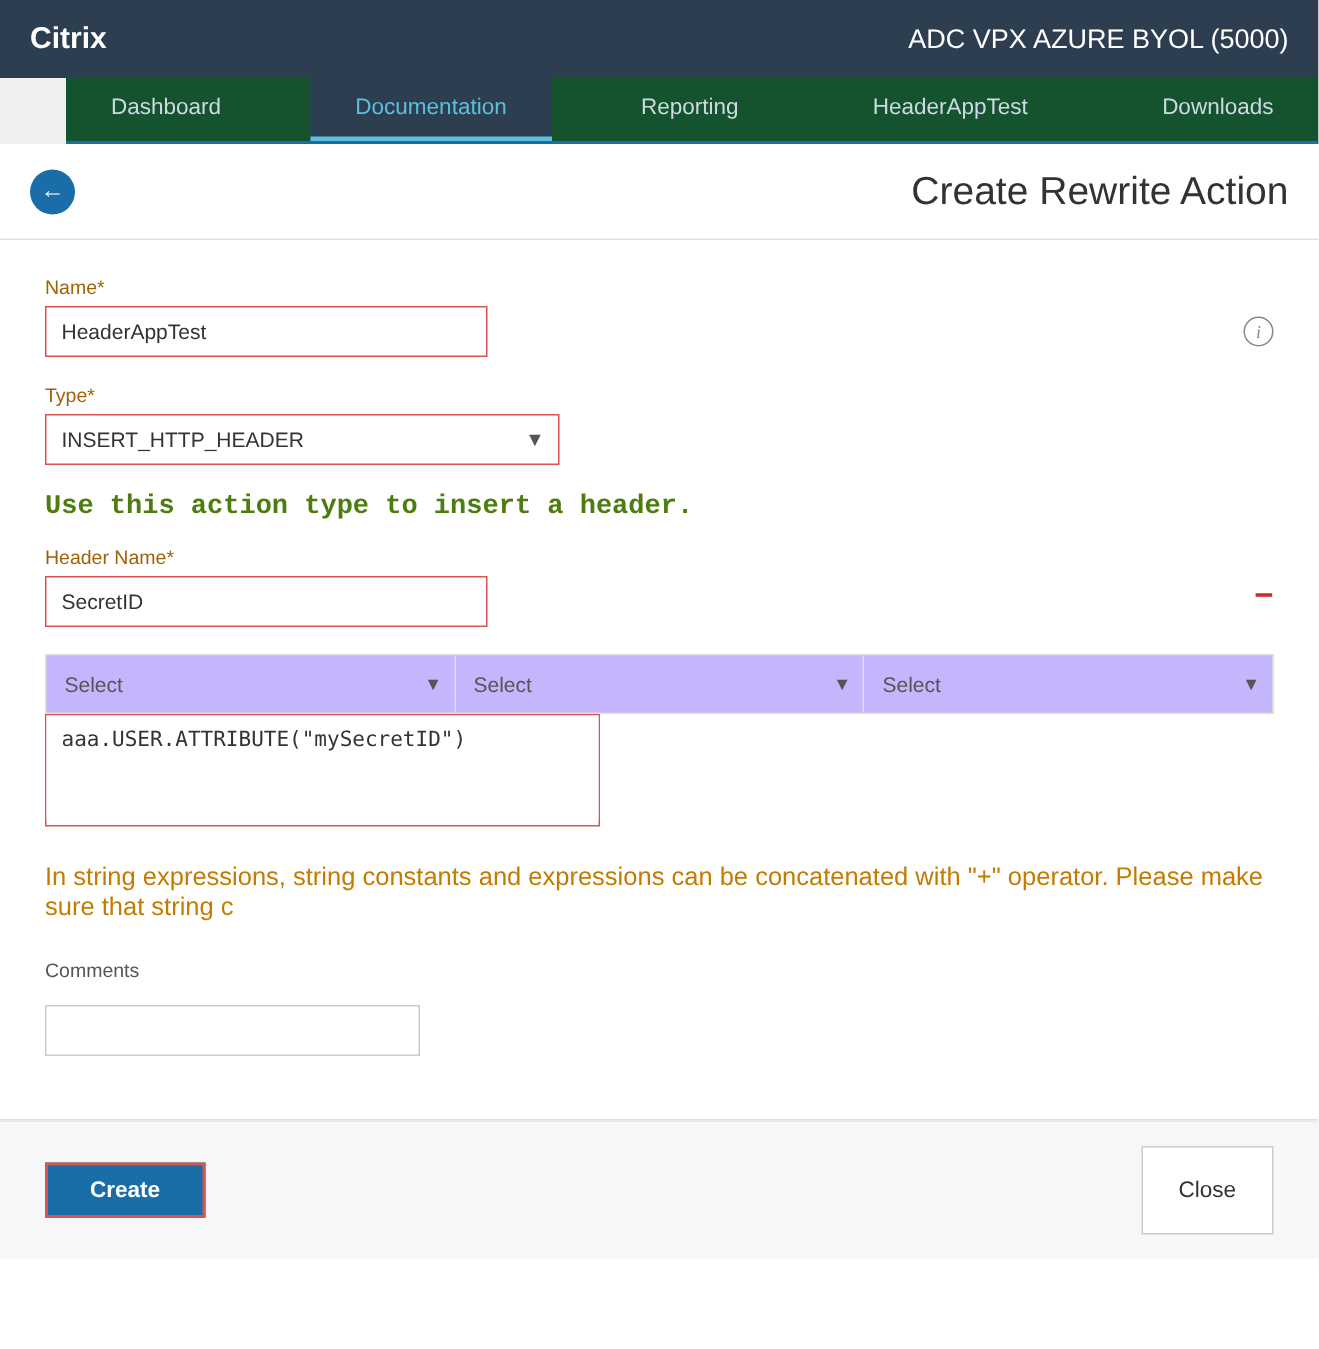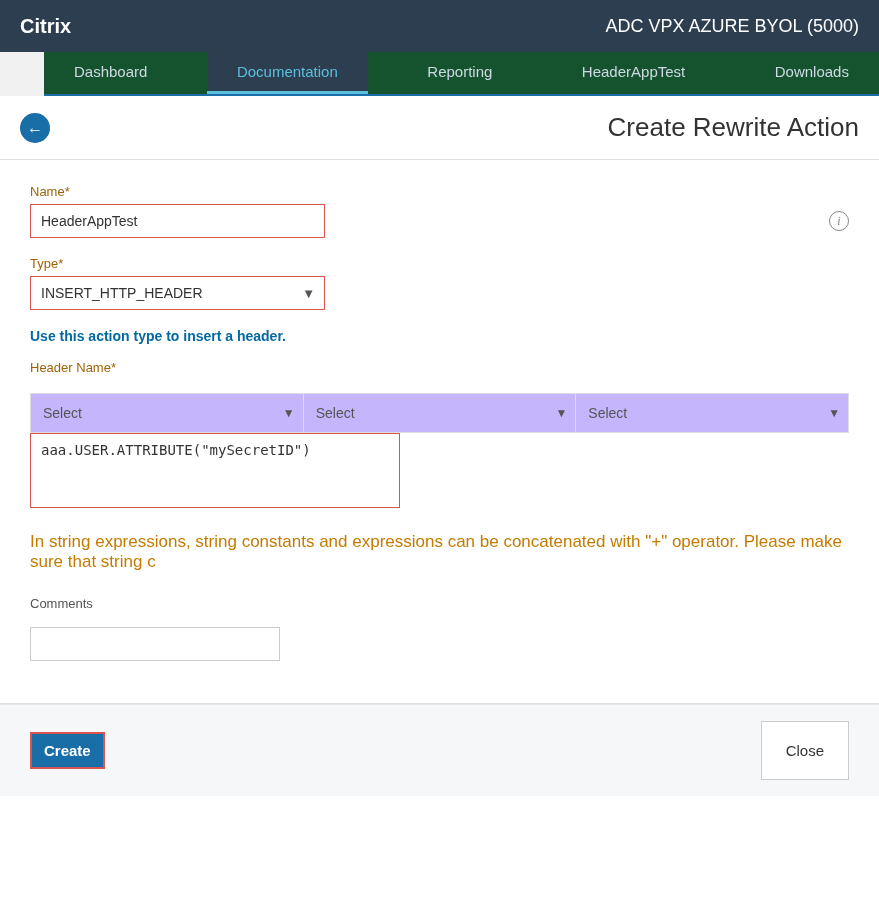--- a/index.html
+++ b/index.html
@@ -107,21 +107,21 @@
       height: 34px;
       border: 1.5px solid #d9534f;
       padding: 4px 10px;
       font-size: 14px;
       color: #333;
       outline: none;
       background: white;
     }
     .type-select-wrapper {
       position: relative;
-      width: 295px;
+      width: 343px;
     }
     .type-select {
       width: 100%;
       height: 34px;
       border: 1.5px solid #d9534f;
       padding: 4px 10px;
       font-size: 14px;
       color: #333;
       appearance: none;
       background: white;
@@ -148,24 +148,25 @@
       align-items: center;
       justify-content: center;
       font-size: 12px;
       margin-left: 8px;
       cursor: pointer;
       font-style: italic;
       font-family: Georgia, serif;
     }
 
     .action-type-hint {
-      font-size: 14px;
-      color: #0369a1;
+      font-size: 18px;
+      color: #4d7c0f;
       font-weight: bold;
       margin-bottom: 16px;
+      font-family: Liberation Mono, monospace;
     }
 
     .header-name-row {
       display: flex;
       align-items: flex-start;
       position: relative;
     }
     .minus-btn {
       color: #c9302c;
       font-size: 22px;
@@ -264,21 +265,21 @@
       gap: 10px;
       padding: 16px 30px;
       border-top: 1px solid #e8e8e8;
       background: #f5f7f9;
       align-items: center;
     }
     .btn-create {
       background: #1a6ea8;
       color: white;
       border: 2px solid #d9534f;
-      padding: 8px 12px;
+      padding: 8px 28px;
       font-size: 15px;
       cursor: pointer;
       font-weight: bold;
     }
     .btn-close {
       background: white;
       color: #333;
       border: 1px solid #ccc;
       padding: 20px 24px;
       font-size: 15px;
@@ -331,20 +332,24 @@
           <option>INSERT_HTTP_HEADER</option>
         </select>
         <span class="select-arrow">▼</span>
       </div>
     </div>
 
     <div class="action-type-hint">Use this action type to insert a header.</div>
 
     <div class="form-group">
       <label class="form-label">Header Name*</label>
+      <div class="header-name-row">
+        <input type="text" class="form-input" value="SecretID" style="">
+        <span class="minus-btn">−</span>
+      </div>
     </div>
 
     <div class="expression-section">
 
       <div class="expr-selects-container">
         <div style="display:flex;">
           <div class="expr-select-wrapper">
             <select class="expr-select">
               <option>Select</option>
             </select>

